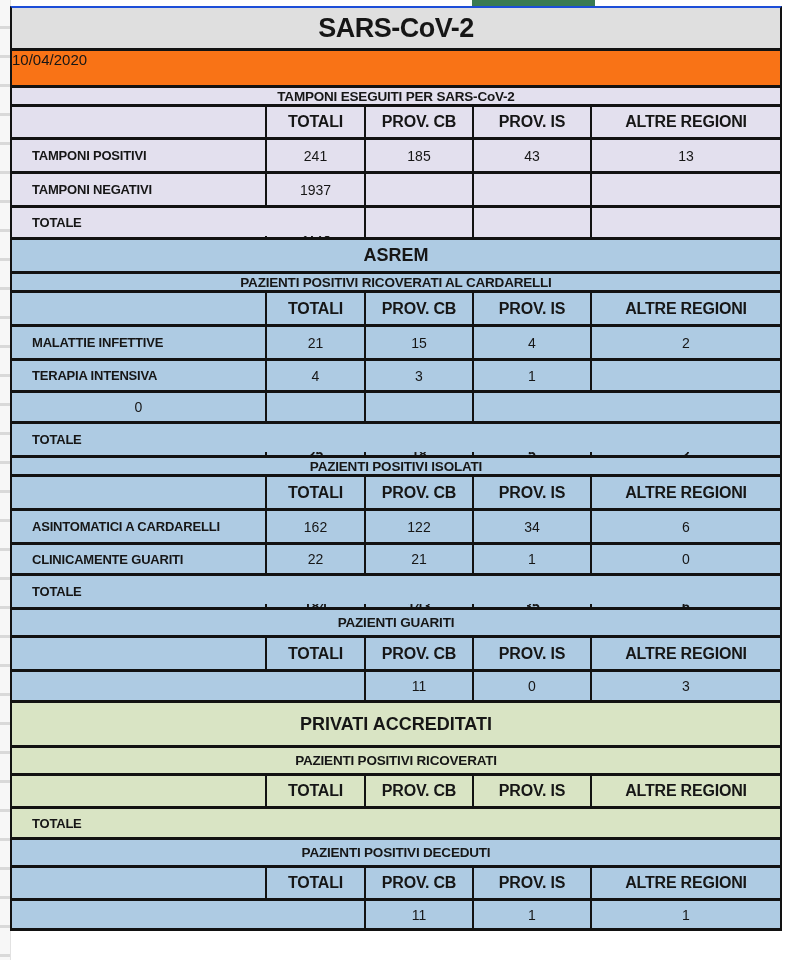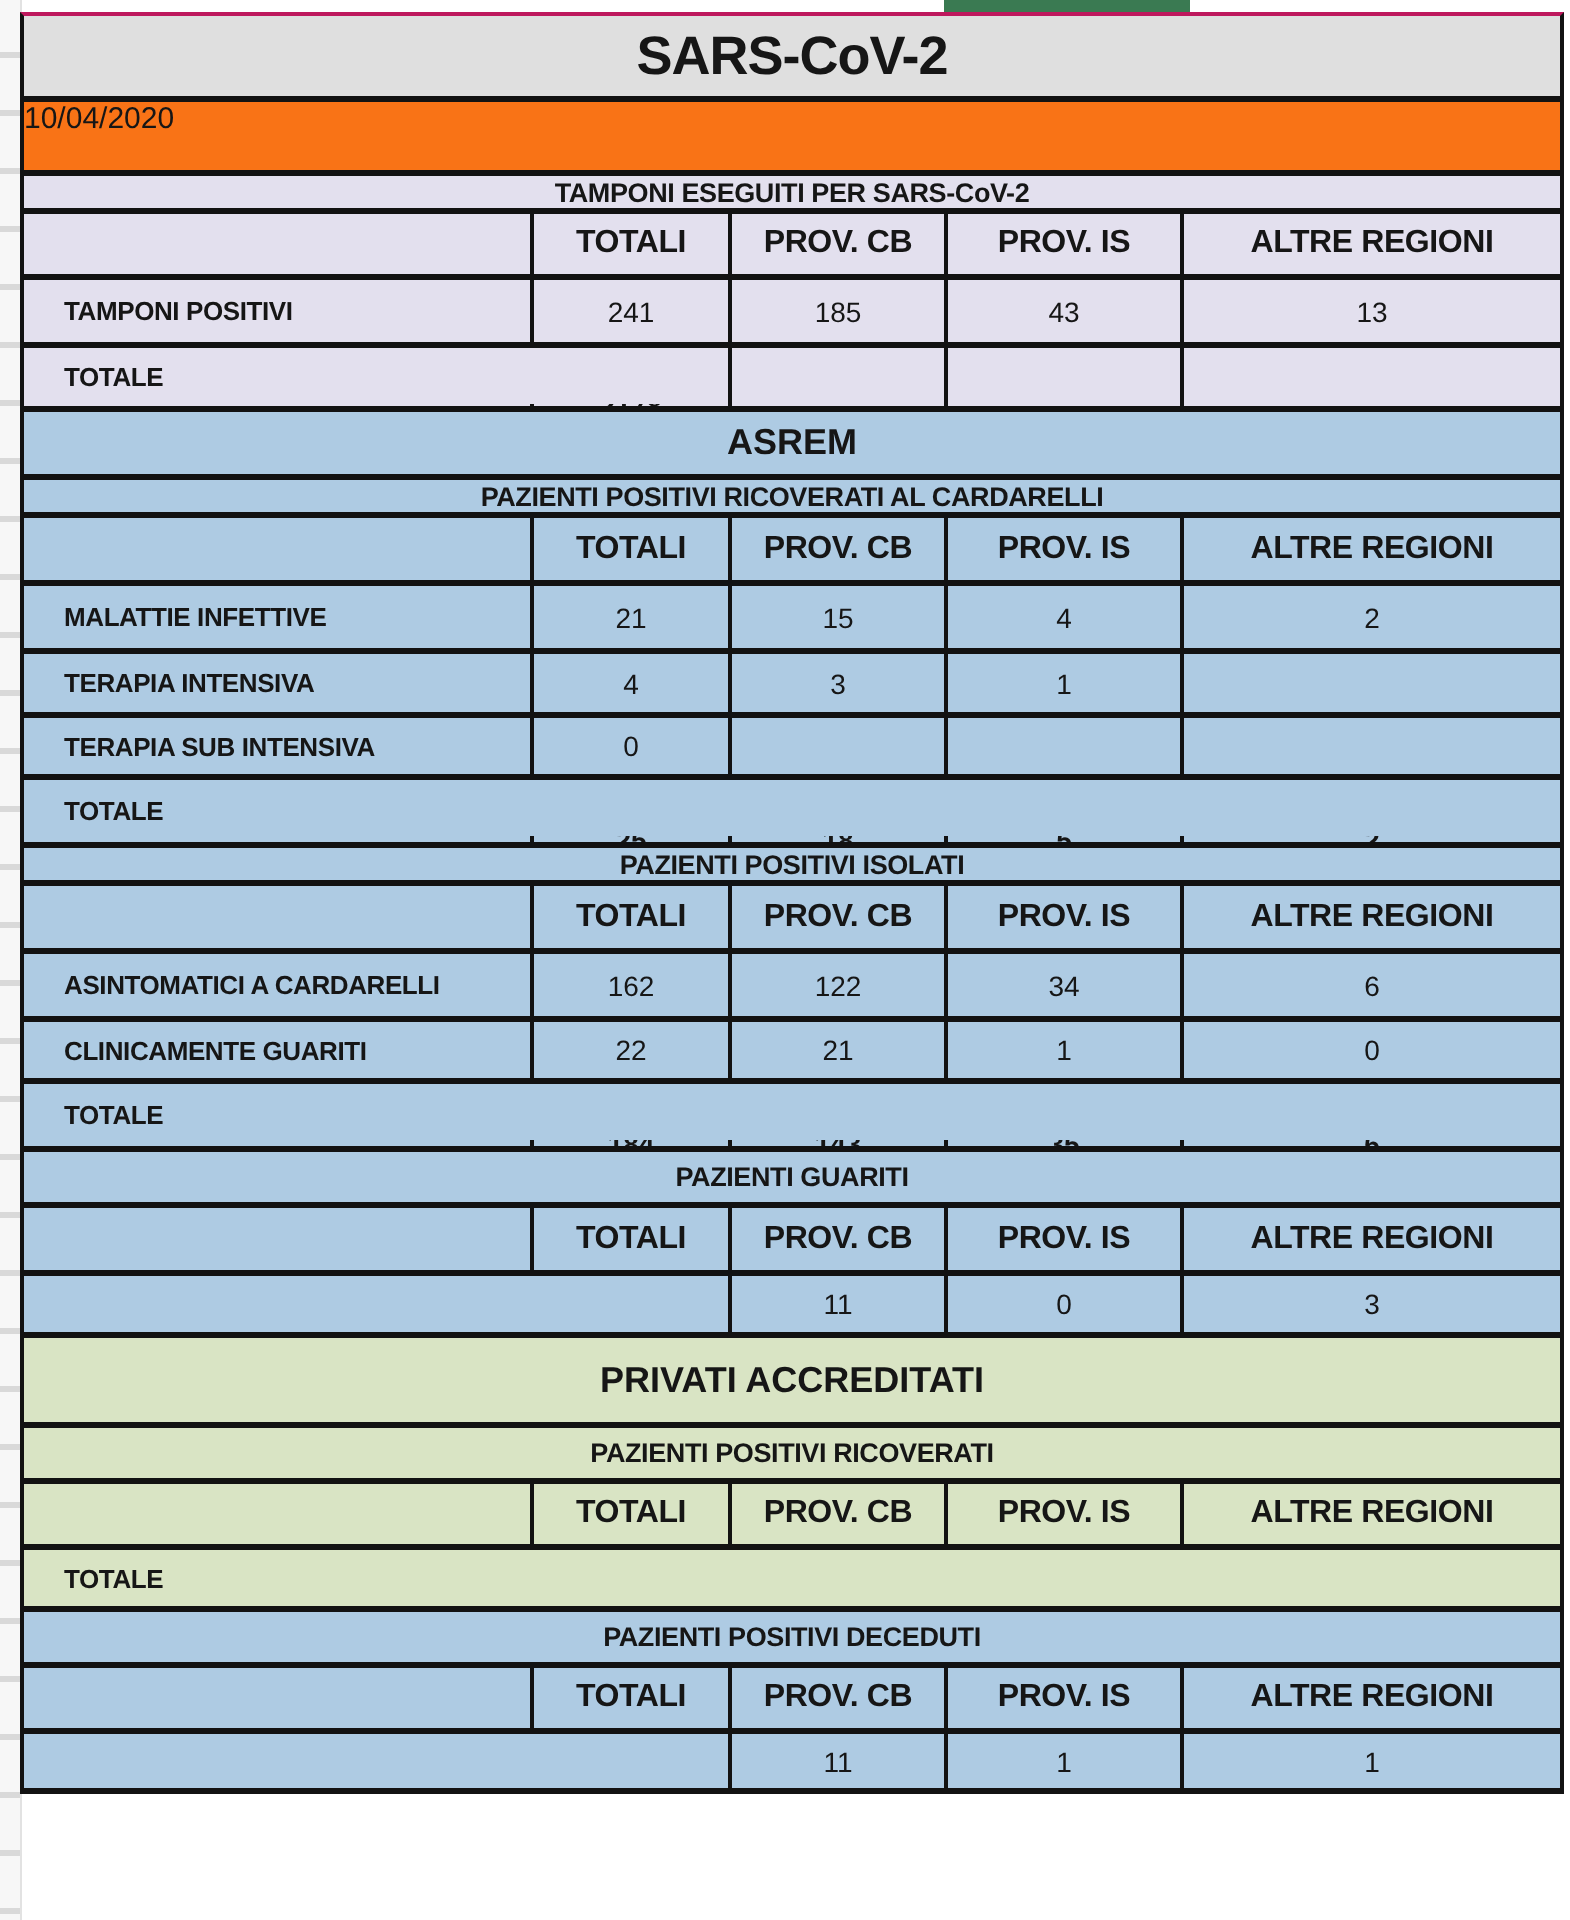--- a/index.html
+++ b/index.html
@@ -8,21 +8,21 @@
     font-family:"Liberation Sans", sans-serif; color:#161616; overflow:hidden;
   }
   .sliver {
     position:absolute; left:0; top:0; width:10px; height:960px;
     background:repeating-linear-gradient(180deg,#f7f7f7 0px,#f7f7f7 26px,#d9d9d9 26px,#d9d9d9 29px);
     border-right:1px solid #e2e2e2;
   }
   .greenbar { position:absolute; left:472px; top:0; width:123px; height:6px; background:#3a7a52; }
   .sheet {
     position:absolute; left:10px; top:6px; width:772px;
-    border-left:2px solid #121212; border-right:2px solid #121212; border-top:2px solid #be185d;
+    border-left:2px solid #121212; border-right:2px solid #121212; border-top:2px solid #1d4ed8;
     box-sizing:border-box;
   }
   .tr {
     display:grid; grid-template-columns:253px 99px 108px 118px 190px;
     border-bottom:3px solid #121212; box-sizing:border-box; align-items:stretch;
   }
   .tr.span { display:flex; }
   .td, .th-title, .sec, .big {
     display:flex; align-items:center; box-sizing:border-box; overflow:hidden; white-space:nowrap;
   }
@@ -72,20 +72,27 @@
       <div class="td head">PROV. IS</div>
       <div class="td head">ALTRE REGIONI</div>
     </div>
     <div class="tr h34 bg-lav">
       <div class="td label">TAMPONI POSITIVI</div>
       <div class="td">241</div>
       <div class="td">185</div>
       <div class="td">43</div>
       <div class="td">13</div>
     </div>
+    <div class="tr h34 bg-lav">
+      <div class="td label">TAMPONI NEGATIVI</div>
+      <div class="td">1937</div>
+      <div class="td"></div>
+      <div class="td"></div>
+      <div class="td"></div>
+    </div>
     <div class="tr h32 bg-lav">
       <div class="td label">TOTALE</div>
       <div class="td b">2178</div>
       <div class="td"></div>
       <div class="td"></div>
       <div class="td"></div>
     </div>
 
     <div class="tr span h34 bg-blue">
       <div class="big">ASREM</div>
@@ -109,21 +116,20 @@
       <div class="td">2</div>
     </div>
     <div class="tr h32 bg-blue">
       <div class="td label">TERAPIA INTENSIVA</div>
       <div class="td">4</div>
       <div class="td">3</div>
       <div class="td">1</div>
       <div class="td"></div>
     </div>
     <div class="tr h31 bg-blue">
-      <div class="td label">TERAPIA SUB INTENSIVA</div>
       <div class="td">0</div>
       <div class="td"></div>
       <div class="td"></div>
       <div class="td"></div>
     </div>
     <div class="tr h34 bg-blue">
       <div class="td label">TOTALE</div>
       <div class="td b">25</div>
       <div class="td b">18</div>
       <div class="td b">5</div>

